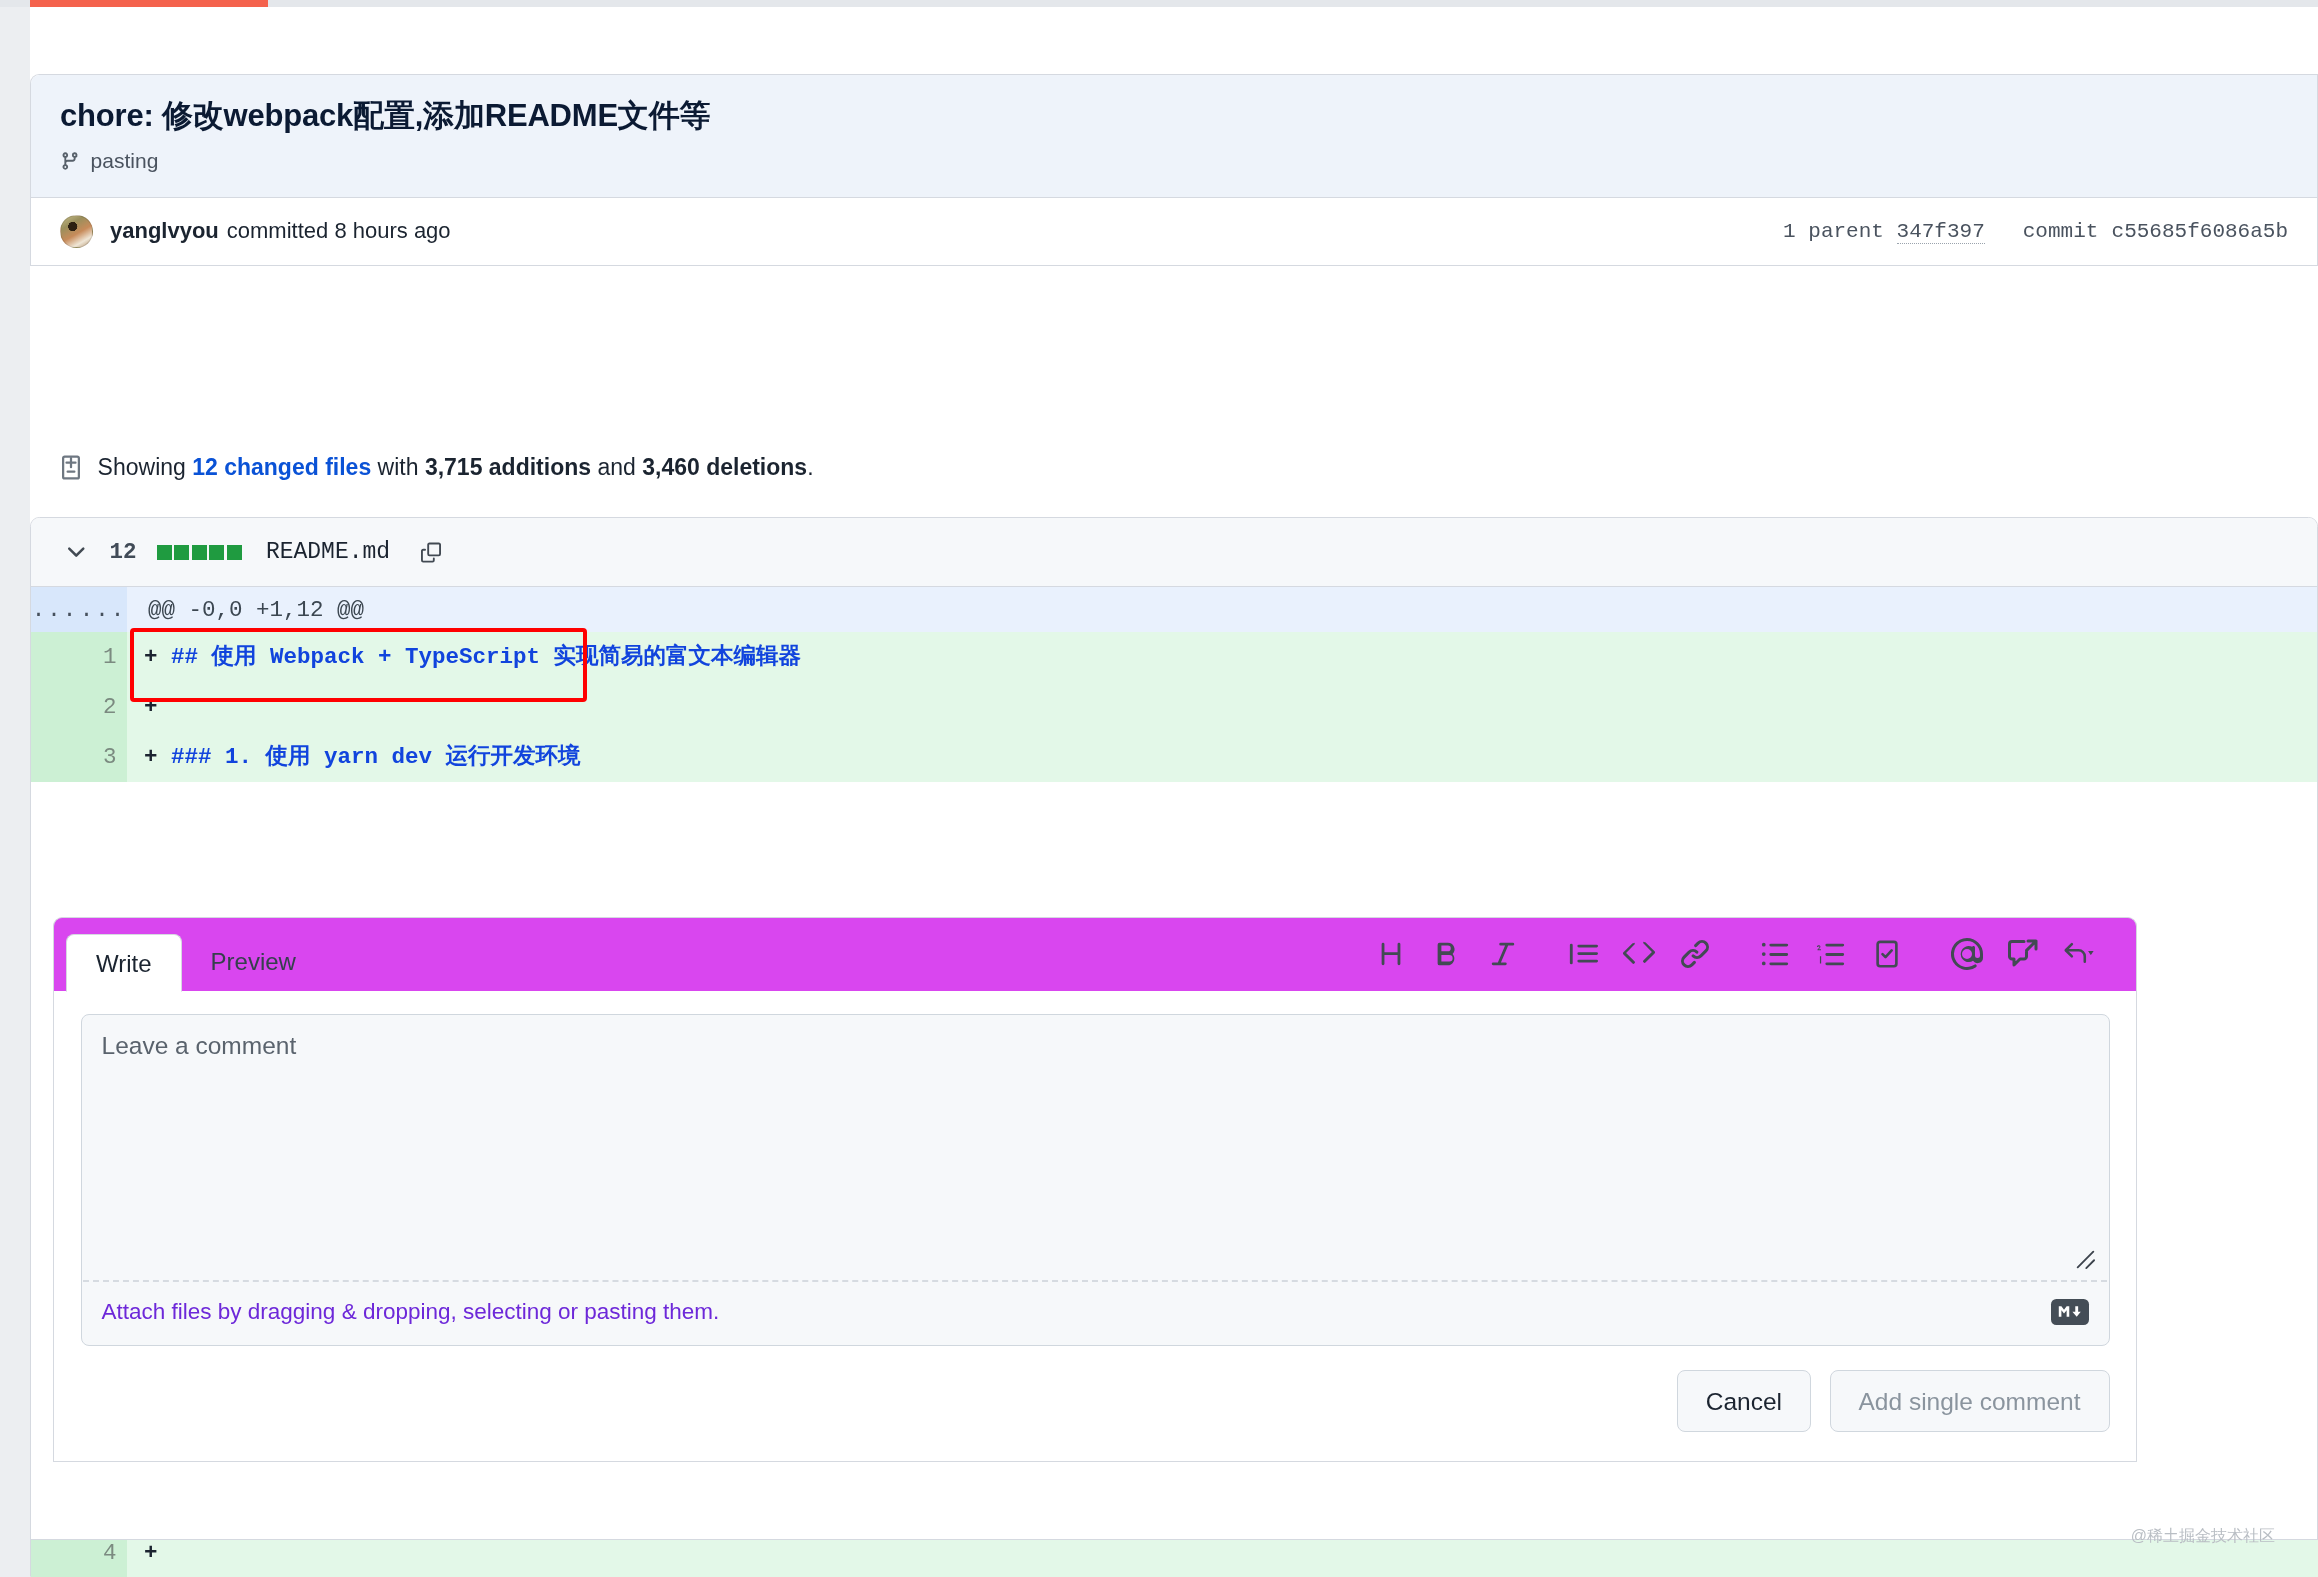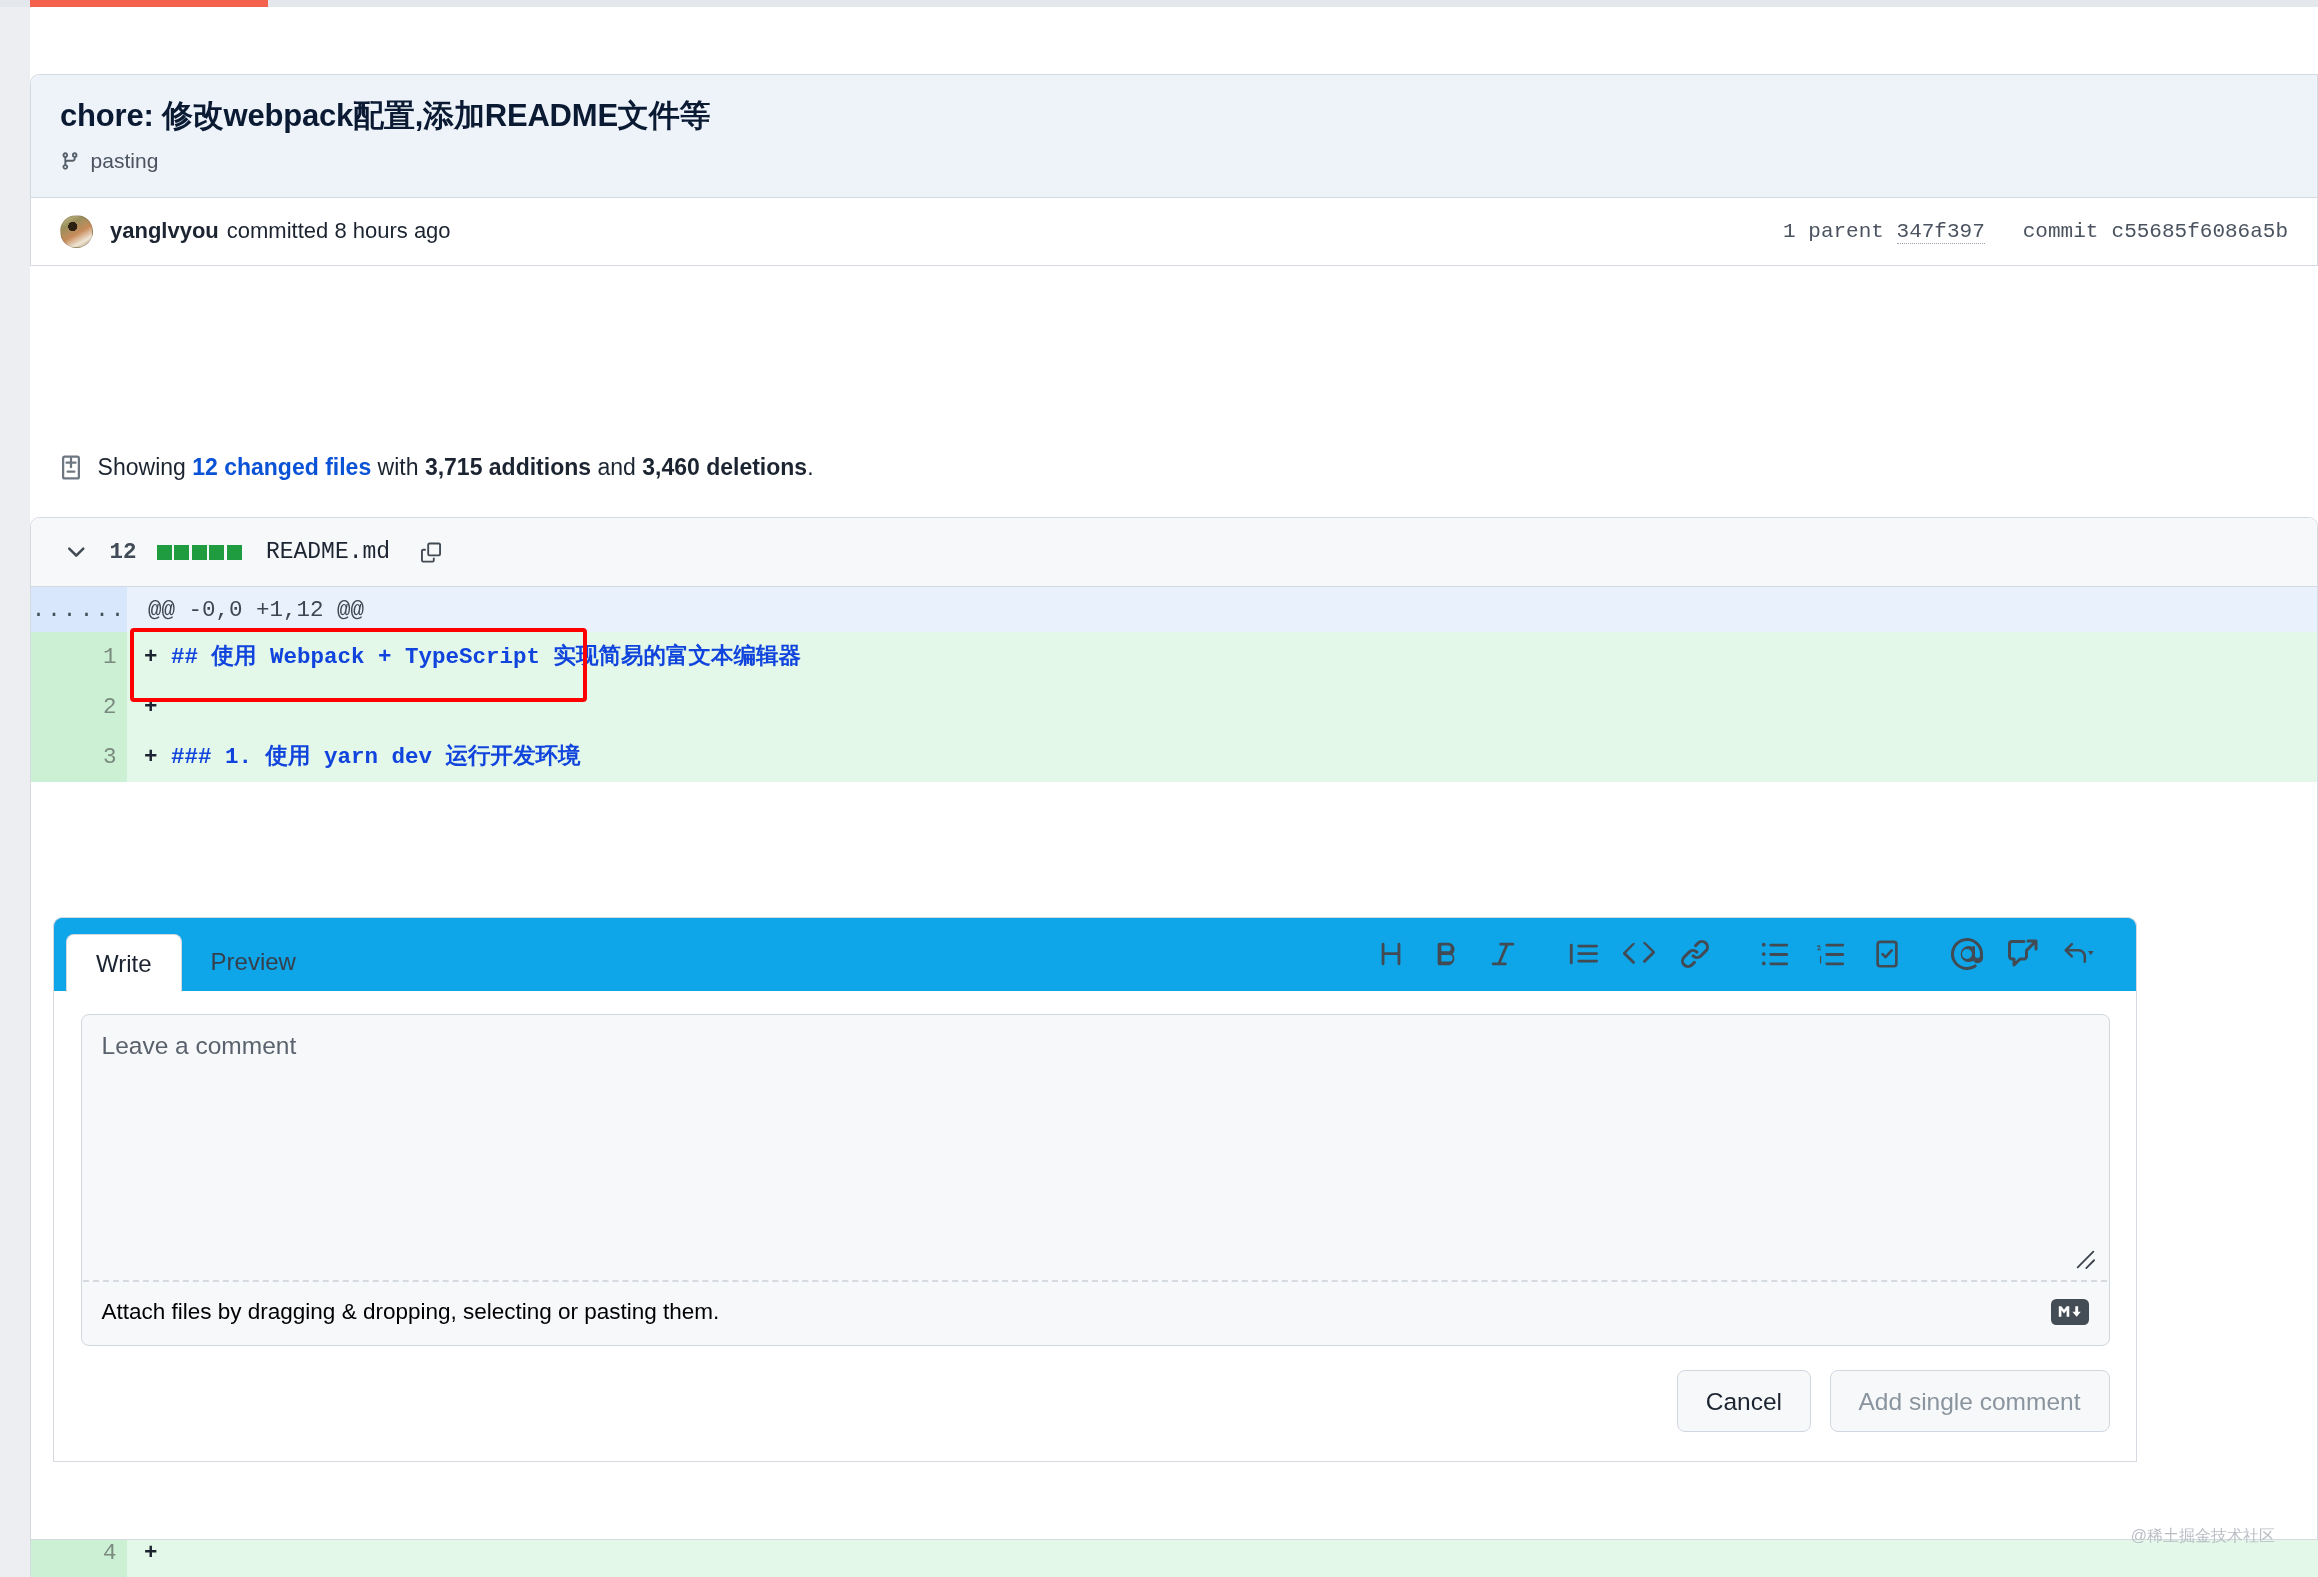--- a/index.html
+++ b/index.html
@@ -116,21 +116,21 @@
     position:absolute; left:99px; top:-4px; width:457px; height:74px;
     border:4px solid #ff0000; border-radius:4px; pointer-events:none;
   }
 
   
   .comment-form {
     position:absolute; top:917px; left:53px; width:2084px;
     background:#fff;
   }
   .tabs-bar {
-    display:flex; align-items:flex-end; background:#0ea5e9;
+    display:flex; align-items:flex-end; background:#d946ef;
     border:0.7px solid #d5d9e0; border-bottom:none;
     border-top-left-radius:9.3px; border-top-right-radius:9.3px;
     height:74px; padding-left:12px; position:relative;
   }
   .tab {
     font-size:24px; color:#35404c; padding:0 29px; height:58px; line-height:58px;
     border-radius:8px 8px 0 0; cursor:pointer;
   }
   .tab.active {
     background:#fff; border:0.7px solid #d5d9e0; border-bottom:0.7px solid #fff;
@@ -150,21 +150,21 @@
   .form-body {
     border:0.7px solid #d5d9e0; border-top:none; background:#fff;
     padding:22.5px 26.5px 0 26.5px;
   }
   .ta-placeholder { font-size:24.5px; color:#5a636d; }
   .resize-h { position:absolute; right:10.6px; bottom:8px; width:25px; height:25px; }
   .ta-outer { border:0.7px solid #d0d7de; border-radius:8px; background:#f6f8fa; overflow:hidden; }
   .ta-inner { height:265px; padding:17px 20px; position:relative; }
   .ta-sep { border-top:2px dashed #d6dbe1; margin:0 1.3px; }
   .attach-bar { display:flex; align-items:center; padding:17px 20px 20px 20px; }
-  .attach-text { font-size:22.5px; color:#000000; }
+  .attach-text { font-size:22.5px; color:#6d28d9; }
   .md-badge {
     margin-left:auto; width:38px; height:26.5px; background:#444d56; border-radius:5.3px;
     display:flex; align-items:center; justify-content:center;
   }
 
   .actions { display:flex; justify-content:flex-end; gap:18.5px; padding:24px 0 29px 0; }
   .btn {
     border:0.7px solid #d0d7de; background:#f6f8fa; border-radius:8px;
     font-size:24.5px; padding:0 28px; height:62px; line-height:61px; cursor:pointer;
     color:#1b2430;

